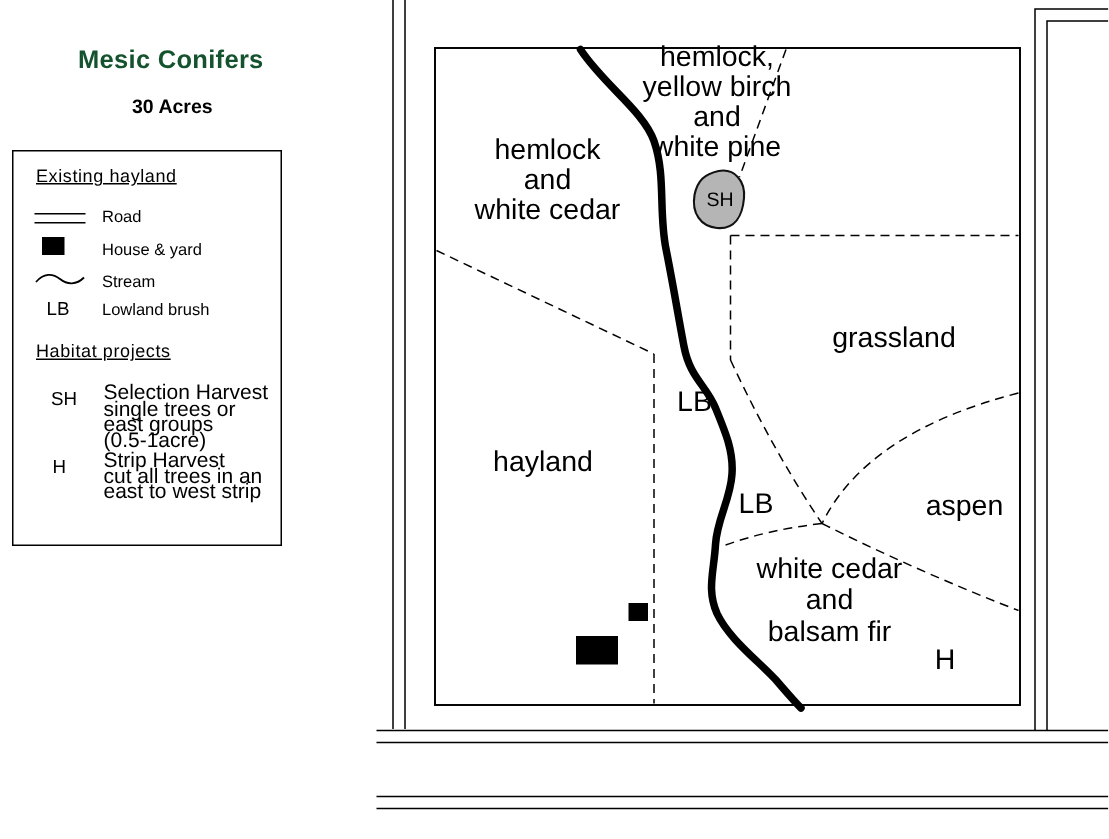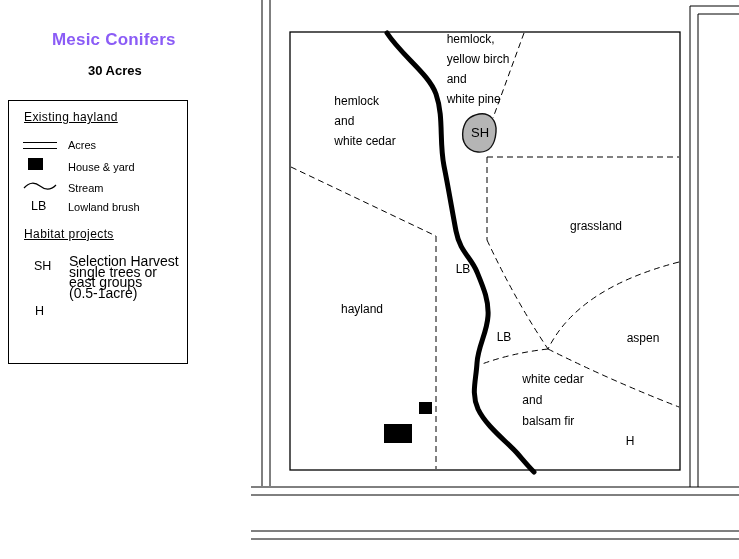--- a/index.html
+++ b/index.html
@@ -9,22 +9,22 @@
   .title{position:absolute;left:52px;top:30px;font-size:17px;font-weight:bold;letter-spacing:.2px;}
   .acres{position:absolute;left:88px;top:63px;font-size:13px;font-weight:bold;}
   .legend{position:absolute;left:8px;top:100px;width:178px;height:262px;border:1px solid #000;}
   .lg-h{position:absolute;font-size:12px;text-decoration:underline;letter-spacing:.4px;white-space:nowrap;}
   .lg-label{position:absolute;font-size:11px;white-space:nowrap;}
   .lg-code{position:absolute;font-size:12.5px;}
   .lg-desc{position:absolute;font-size:14px;line-height:10.5px;white-space:nowrap;}
   .road-sym{position:absolute;left:14px;top:41px;width:34px;height:5px;
             border-top:1px solid #000;border-bottom:1px solid #000;}
   .house-sym{position:absolute;background:#000;}
-  .zlabel{position:absolute;transform:translateX(-50%);text-align:left;
-          font-size:12px;line-height:20px;white-space:nowrap;}
+  .zlabel{position:absolute;transform:translateX(-50%);text-align:center;
+          font-size:19px;line-height:20px;white-space:nowrap;}
   .zlabel.tight{line-height:21px;}
   .ln{display:block;}
   .sh-label{position:absolute;transform:translateX(-50%);font-size:13px;}
 </style>
 </head>
 <body>
 
 <div class="canvas">
 
   <svg class="linework" width="739" height="559" viewBox="0 0 739 559">
@@ -58,28 +58,28 @@
 
     <path stroke="#111" stroke-width="1.4" d="M479,114 C490,112 497,121 496,132 C495,144 490,153 478,152
              C467,151 461,142 463,130 C465,120 470,116 479,114 Z" fill="#b5b5b5"></path>
 
     <g fill="#000" stroke="none">
       <rect x="384" y="424" width="28" height="19"></rect>
       <rect x="419" y="402" width="13" height="12"></rect>
     </g>
   </svg>
 
-  <div class="title" style="color: #8b5cf6;">Mesic Conifers</div>
+  <div class="title" style="color: #14532d;">Mesic Conifers</div>
   <div class="acres">30 Acres</div>
 
   <div class="legend">
     <div class="lg-h" style="left:15px;top:9px">Existing hayland</div>
 
     <div class="road-sym"></div>
-    <div class="lg-label" style="left:59px;top:38px">Acres</div>
+    <div class="lg-label" style="left:59px;top:38px">Road</div>
 
     <div class="house-sym" style="left:19px;top:57px;width:15px;height:12px"></div>
     <div class="lg-label" style="left:59px;top:60px">House &amp; yard</div>
 
     <svg style="position:absolute;left:13px;top:79px" width="36" height="12">
       <path d="M2,8 C7,2 13,2 18,6 C23,10 29,10 34,5" fill="none" stroke="#000" stroke-width="1.2"></path>
     </svg>
     <div class="lg-label" style="left:59px;top:81px">Stream</div>
 
     <div class="lg-code" style="left:22px;top:98px">LB</div>
@@ -89,20 +89,25 @@
 
     <div class="lg-code" style="left:25px;top:158px">SH</div>
     <div class="lg-desc" style="left:60px;top:155px">
         <span class="ln">Selection Harvest</span>
         <span class="ln">single trees or</span>
         <span class="ln">east groups</span>
         <span class="ln">(0.5-1acre)</span>
       </div>
 
     <div class="lg-code" style="left:26px;top:203px">H</div>
+    <div class="lg-desc" style="left:60px;top:200px">
+        <span class="ln">Strip Harvest</span>
+        <span class="ln">cut all trees in an</span>
+        <span class="ln">east to west strip</span>
+      </div>
   </div>
 
   <div class="zlabel" style="left:365px;top:91px">
       <span class="ln">hemlock</span>
       <span class="ln">and</span>
       <span class="ln">white cedar</span>
     </div>
   <div class="zlabel" style="left:478px;top:29px">
       <span class="ln">hemlock,</span>
       <span class="ln">yellow birch</span>

